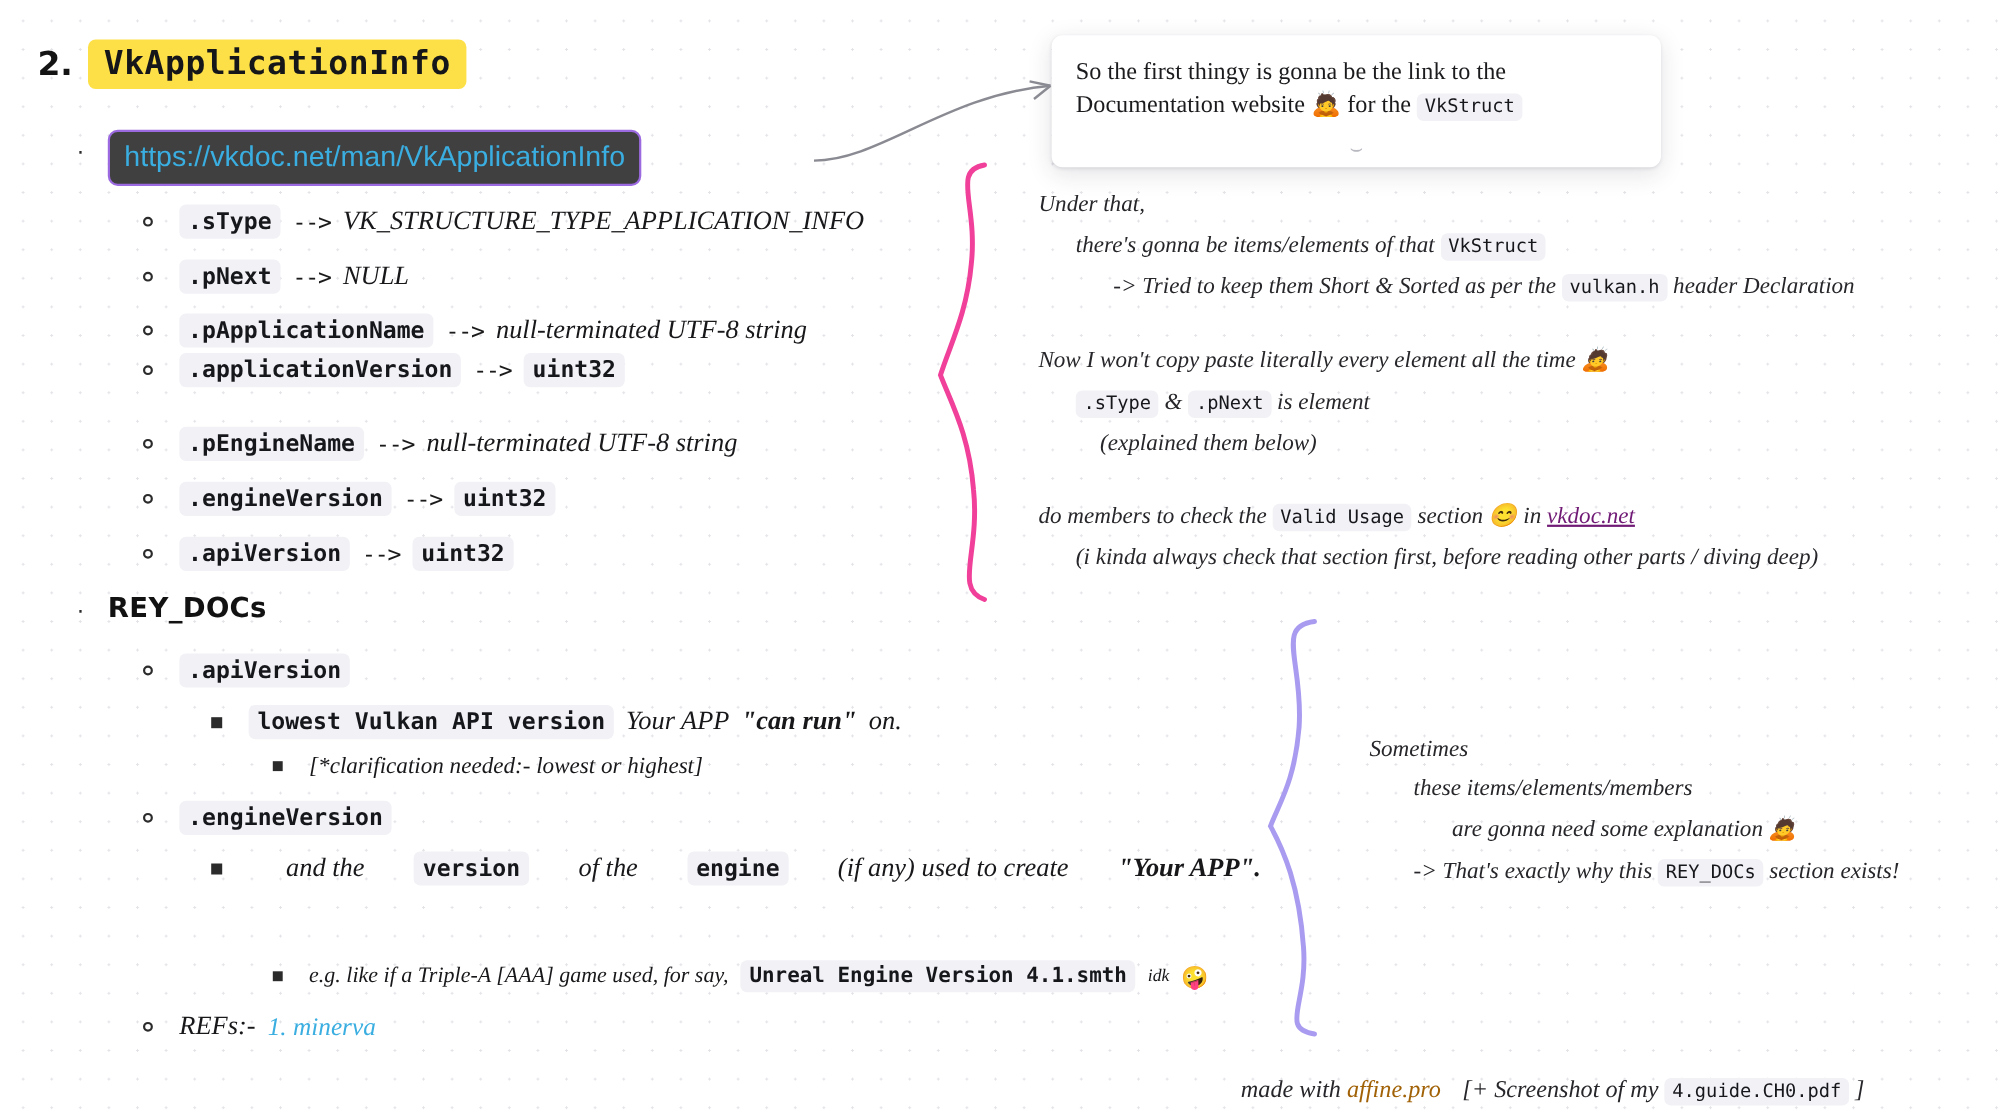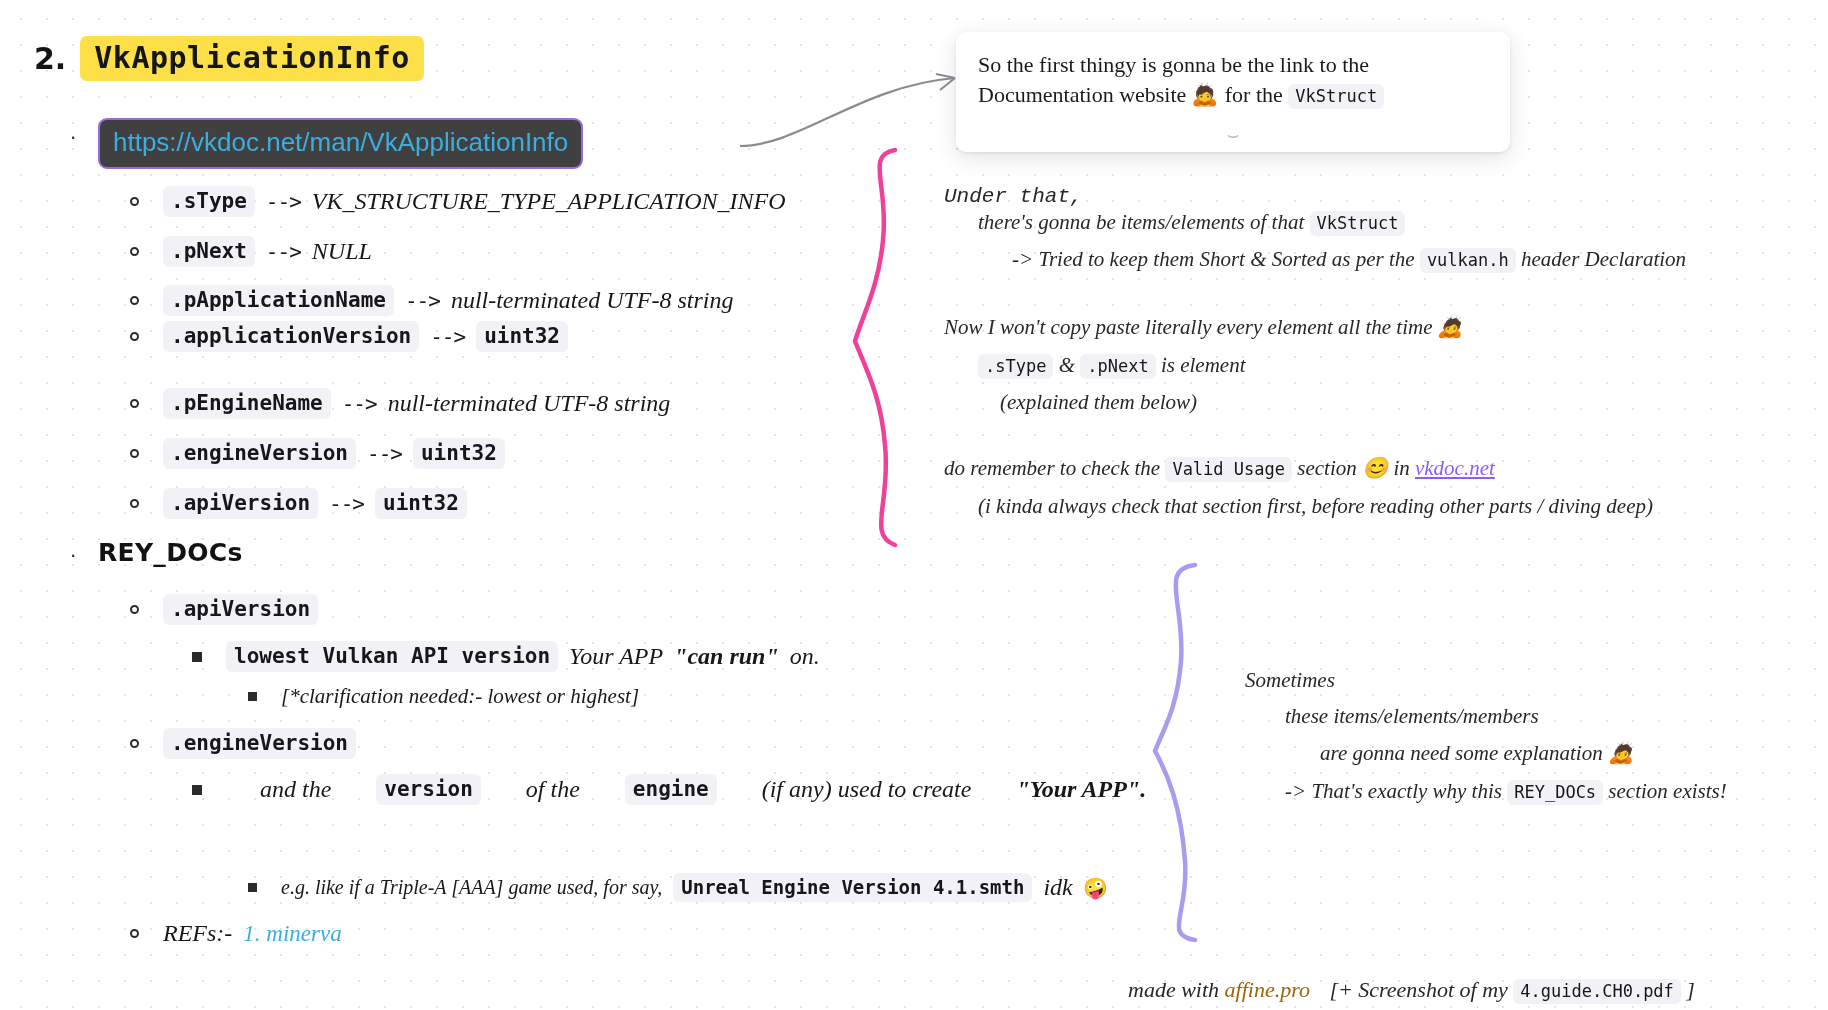--- a/index.html
+++ b/index.html
@@ -188,21 +188,21 @@
     font-family: "Liberation Serif", serif;
     font-style: italic;
     font-size: 21px;
     color: #27272b;
     white-space: nowrap;
     line-height: 1.5;
   }
   .hw .code { font-style: normal; }
 
   .ul-link {
-    color: #8b5cf6;
+    color: #701a75;
     font-style: italic;
     text-decoration: underline;
   }
   .affine {
     color: #a16207;
     font-style: italic;
     text-decoration: none;
   }
 
   svg.deco { position: absolute; overflow: visible; pointer-events: none; }
@@ -307,21 +307,21 @@
     <span class="code">engine</span>
     <span class="ital">(if any) used to create</span>
     <span class="ital bold">"Your APP".</span>
   </div>
 
 
   <div class="sub-row" style="left:248px; top:873px;">
     <span class="sq-sm"></span>
     <span class="ital" style="font-size:20px;">e.g. like if a Triple-A [AAA] game used, for say,</span>
     <span class="code" style="font-size:19px;">Unreal Engine Version 4.1.smth</span>
-    <span class="ital" style="font-size:24px;">idk</span>
+    <span class="ital" style="font-size:16px;">idk</span>
     <span style="font-size:20px;">🤪</span>
   </div>
 
   <div class="sub-row" style="left:130px; top:920px;">
     <span class="circ"></span>
     <span class="ital">REFs:-</span>
     <a href="#" class="refs-link">1. minerva</a>
   </div>
 
   <div class="note-card">
@@ -341,21 +341,21 @@
   </svg>
 
   <svg class="deco" style="left:855px; top:145px; width:90px; height:435px;">
     <path d="M 40 5 C 10 10, 34 40, 28 95 C 24 140, 8 170, 0 196 C 10 222, 26 250, 30 300 C 36 358, 12 390, 40 400" stroke="#f0409a" stroke-width="4.5" fill="none" stroke-linecap="round"></path>
   </svg>
 
   <svg class="deco" style="left:1155px; top:565px; width:95px; height:390px;">
     <path d="M 40 0 C 4 4, 30 38, 26 96 C 22 145, 8 165, 0 186 C 12 208, 26 240, 30 296 C 34 348, 8 370, 40 375" stroke="#a99cf0" stroke-width="4.5" fill="none" stroke-linecap="round"></path>
   </svg>
 
-  <div class="hw" style="left:944px; top:181px;font-family:Liberation Mono, monospace;">Under that,</div>
+  <div class="hw" style="left:944px; top:170px;">Under that,</div>
   <div class="hw" style="left:978px; top:207px;">
     <span>there's gonna be items/elements of that</span>
     <span class="code small">VkStruct</span>
   </div>
   <div class="hw" style="left:1012px; top:244px;">
     <span>-&gt; Tried to keep them Short &amp; Sorted as per the</span>
     <span class="code small">vulkan.h</span>
     <span>header Declaration</span>
   </div>
 
@@ -365,21 +365,21 @@
   </div>
   <div class="hw" style="left:978px; top:350px;">
     <span class="code small">.sType</span>
     <span>&amp;</span>
     <span class="code small">.pNext</span>
     <span>is element</span>
   </div>
   <div class="hw" style="left:1000px; top:387px;">(explained them below)</div>
 
   <div class="hw" style="left:944px; top:453px;">
-    <span>do remember to check the</span>
+    <span>do members to check the</span>
     <span class="code small">Valid Usage</span>
     <span>section</span>
     <span>😊</span>
     <span>in</span>
     <a href="#" class="ul-link">vkdoc.net</a>
   </div>
   <div class="hw" style="left:978px; top:491px;">(i kinda always check that section first, before reading other parts / diving deep)</div>
 
   <div class="hw" style="left:1245px; top:665px;">Sometimes</div>
   <div class="hw" style="left:1285px; top:701px;">these items/elements/members</div>

